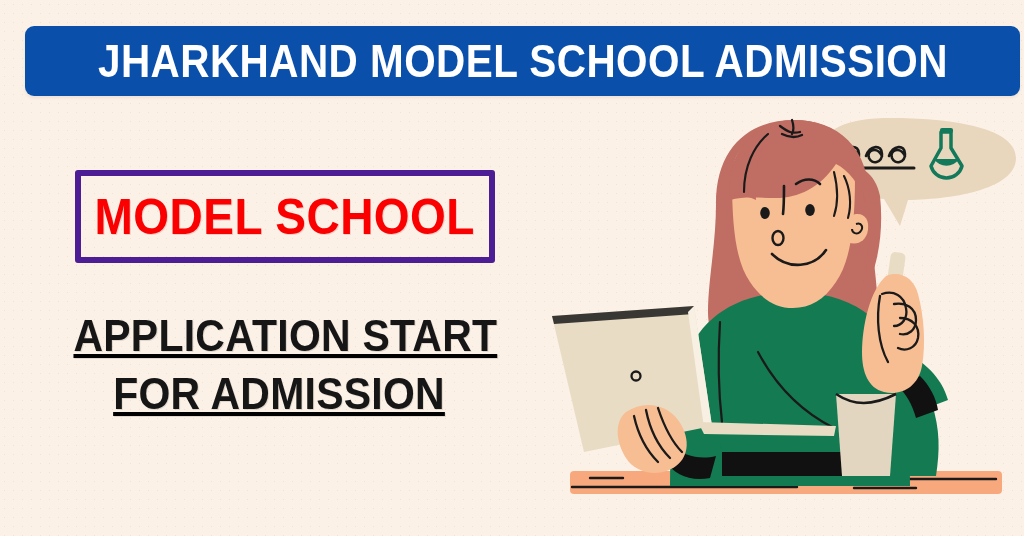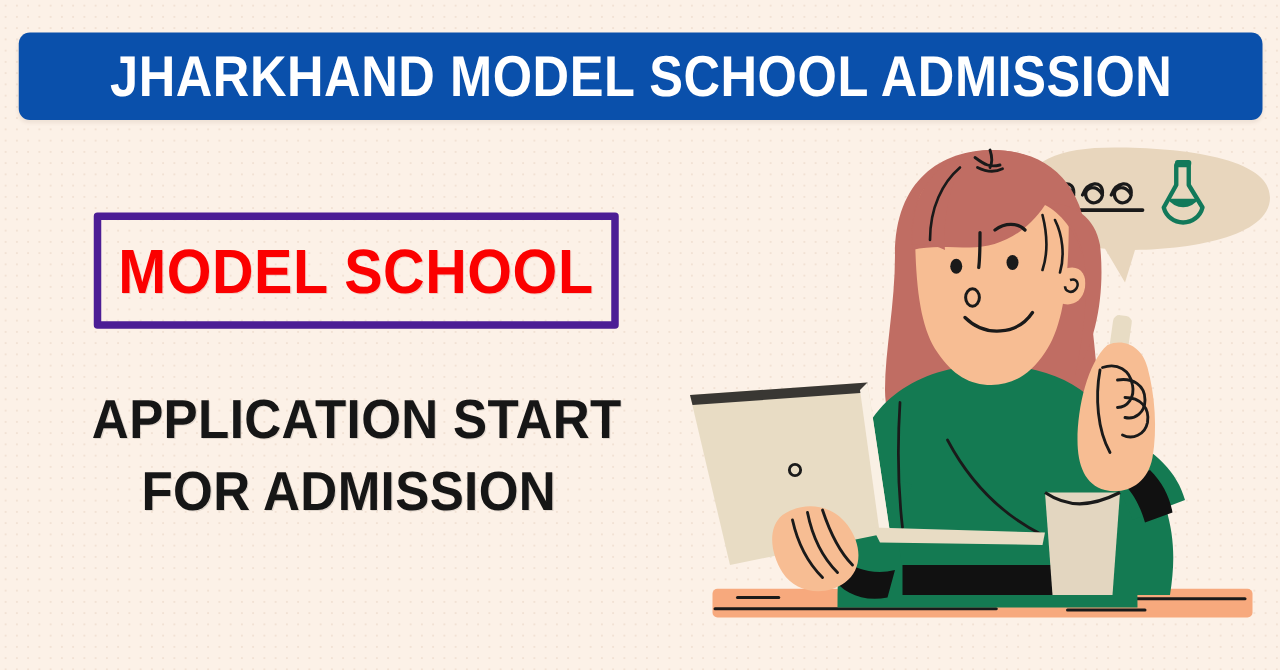--- a/index.html
+++ b/index.html
@@ -25,21 +25,21 @@
     inset: 0;
     background-image: radial-gradient(#e9d5c4 0.7px, transparent 0.8px);
     background-size: 9px 9px;
     opacity: .55;
     pointer-events: none;
   }
 
   
   #header-banner {
     position: absolute;
-    left: 15px;
+    left: 25px;
     top: 26px;
     width: 995px;
     height: 70px;
     background: #0a50ab;
     border-radius: 9px;
     display: flex;
     align-items: center;
     justify-content: center;
     box-shadow: 0 2px 3px rgba(120,90,70,.10);
   }
@@ -82,20 +82,21 @@
     letter-spacing: 0.5px;
     transform: scaleX(0.92);
     white-space: nowrap;
     text-shadow: 1px 1px 0 rgba(190,60,60,.18);
   }
   #subhead {
     margin-top: 44px;
     text-align: center;
     width: 442px;
     margin-left: 0px;
+    text-decoration: underline;
   }
   .subhead-line {
     display: block;
     color: #161616;
     font-family: "Liberation Sans Narrow", "Liberation Sans", sans-serif;
     font-weight: bold;
     font-size: 44px;
     line-height: 1.32;
     letter-spacing: 0.3px;
     transform: scaleX(0.93);

